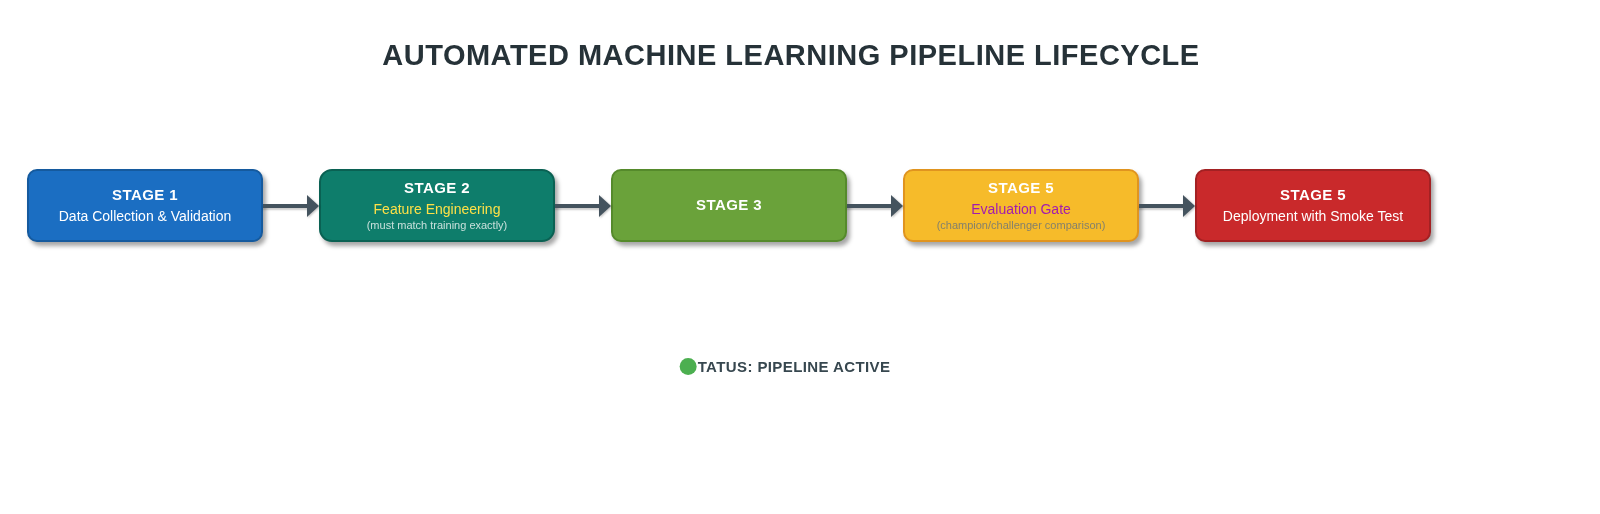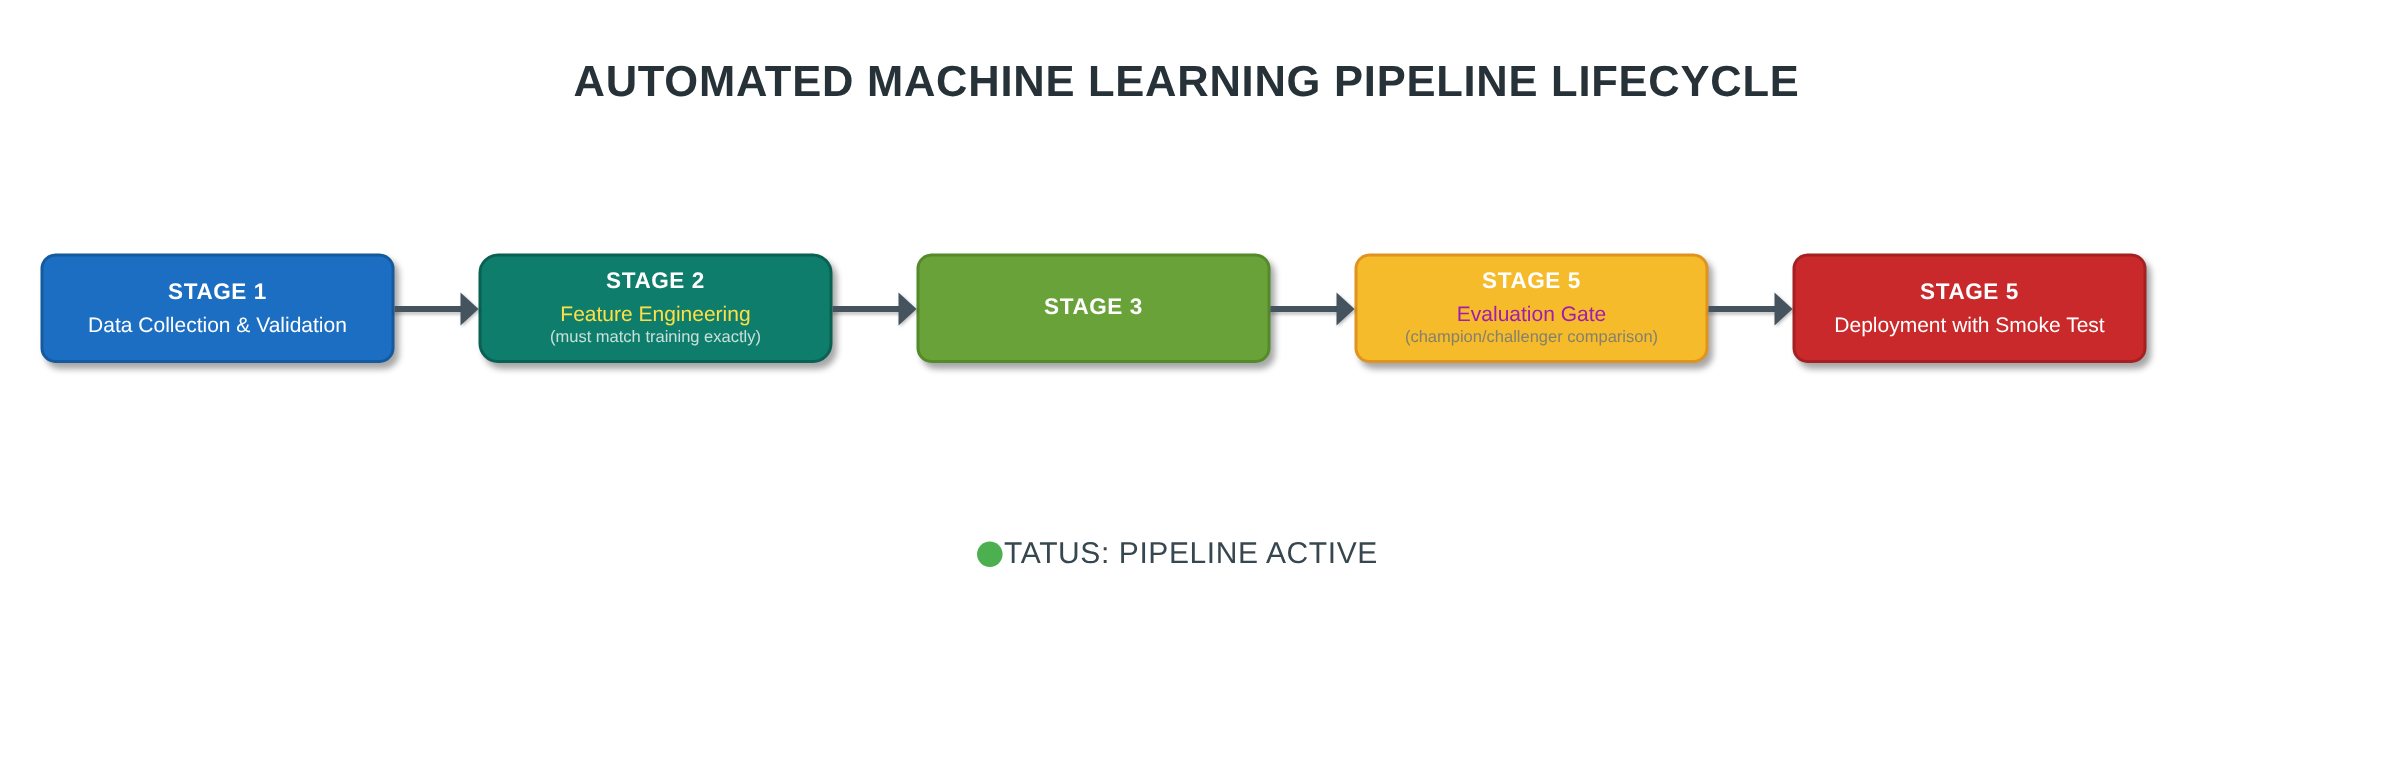--- a/index.html
+++ b/index.html
@@ -94,22 +94,22 @@
     gap: 1px;
     white-space: nowrap;
   }
   .status-dot {
     width: 17px; height: 17px;
     border-radius: 50%;
     background: #4caf50;
     flex: 0 0 auto;
   }
   .status-text {
-    font-size: 20px;
-    font-weight: normal;
+    font-size: 15px;
+    font-weight: bold;
     letter-spacing: 0.4px;
     color: #37474f;
   }
 </style>
 </head>
 <body>
 
 <h1 class="title" style="color: rgb(38, 50, 56);">AUTOMATED MACHINE LEARNING PIPELINE LIFECYCLE</h1>
 
 <div class="pipeline-row">

